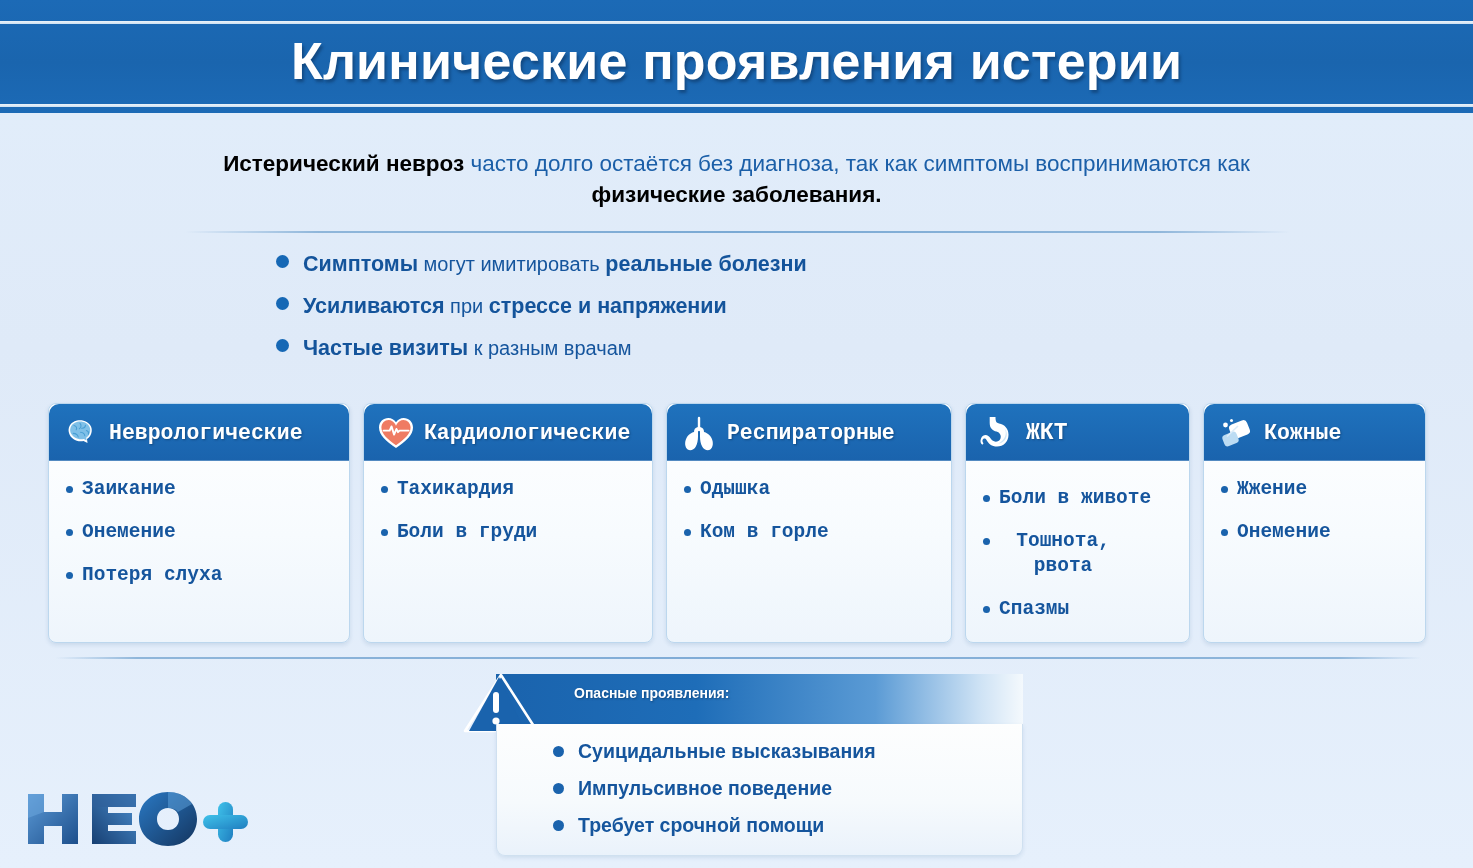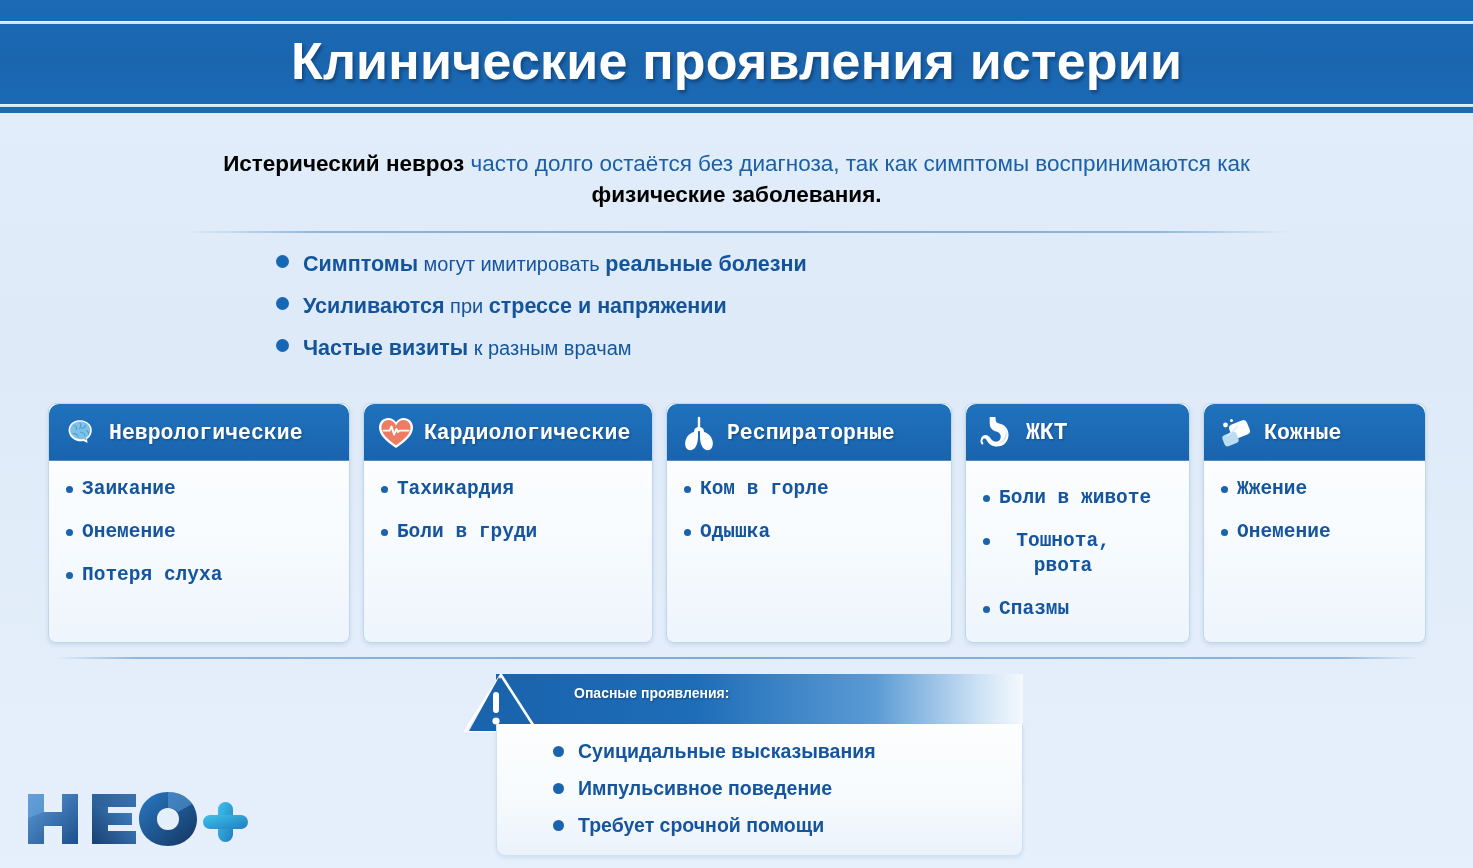--- a/index.html
+++ b/index.html
@@ -216,25 +216,25 @@
       <svg class="ico" viewBox="0 0 40 40">
         <path d="M20 5v12" stroke="#ffffff" stroke-width="2.4" stroke-linecap="round"></path>
         <path d="M19 14c-3 .5-4 2.5-4 5 0 0-5 1-7.5 6-2.2 4.4-1.6 9.5 1.2 11.4 2.6 1.8 6.3.3 8-2.6 1.6-2.8 2.3-6.6 2.3-10.3V14z" fill="#ffffff"></path>
         <path d="M21 14c3 .5 4 2.5 4 5 0 0 5 1 7.5 6 2.2 4.4 1.6 9.5-1.2 11.4-2.6 1.8-6.3.3-8-2.6-1.6-2.8-2.3-6.6-2.3-10.3V14z" fill="#ffffff"></path>
       </svg>
       <span class="ttl">Респираторные</span>
     </div>
     <div class="card-body">
       <div class="citem">
           <span class="cdot"></span>
+          <span class="clabel">Одышка</span>
+        </div>
+      <div class="citem">
+          <span class="cdot"></span>
           <span class="clabel">Ком в горле</span>
-        </div>
-      <div class="citem">
-          <span class="cdot"></span>
-          <span class="clabel">Одышка</span>
         </div>
     </div>
   </div>
 
   <div class="card w4">
     <div class="card-head">
       <svg class="ico" viewBox="0 0 40 40">
         <path d="M17.5 4c0 4 .5 5.8 3.5 6.4 5.5 1 9.5 5 9.5 11.4 0 7-5 11.8-11.5 11.8-5.2 0-8.5-3-10.5-6.6-.8-1.4-2-1.8-3-1.2-1.3.8-1.3 2.6-.4 4 .6 1 0 2-1 1.6-1.6-.7-2.2-3.6-1-6.2 1.4-3 4.8-4 7.2-2.2 1.8 1.3 2.6 3.4 4.2 4.6 2.6 2 6.4 1.2 7.8-1.6 1.5-3-.4-6.6-3.8-7.4-4-1-6.8-3.4-6.8-8.6V4h5.8z" fill="#ffffff"></path>
         <path d="M20 30.6c5-.4 8.6-4 8.8-9 .1-2.4-.8-4.6-2.3-6.2 1.2 2 1.6 4.2 1.1 6.4-.9 4.3-4.2 7.3-7.6 8.8z" fill="#cfe6f6"></path>
       </svg>

